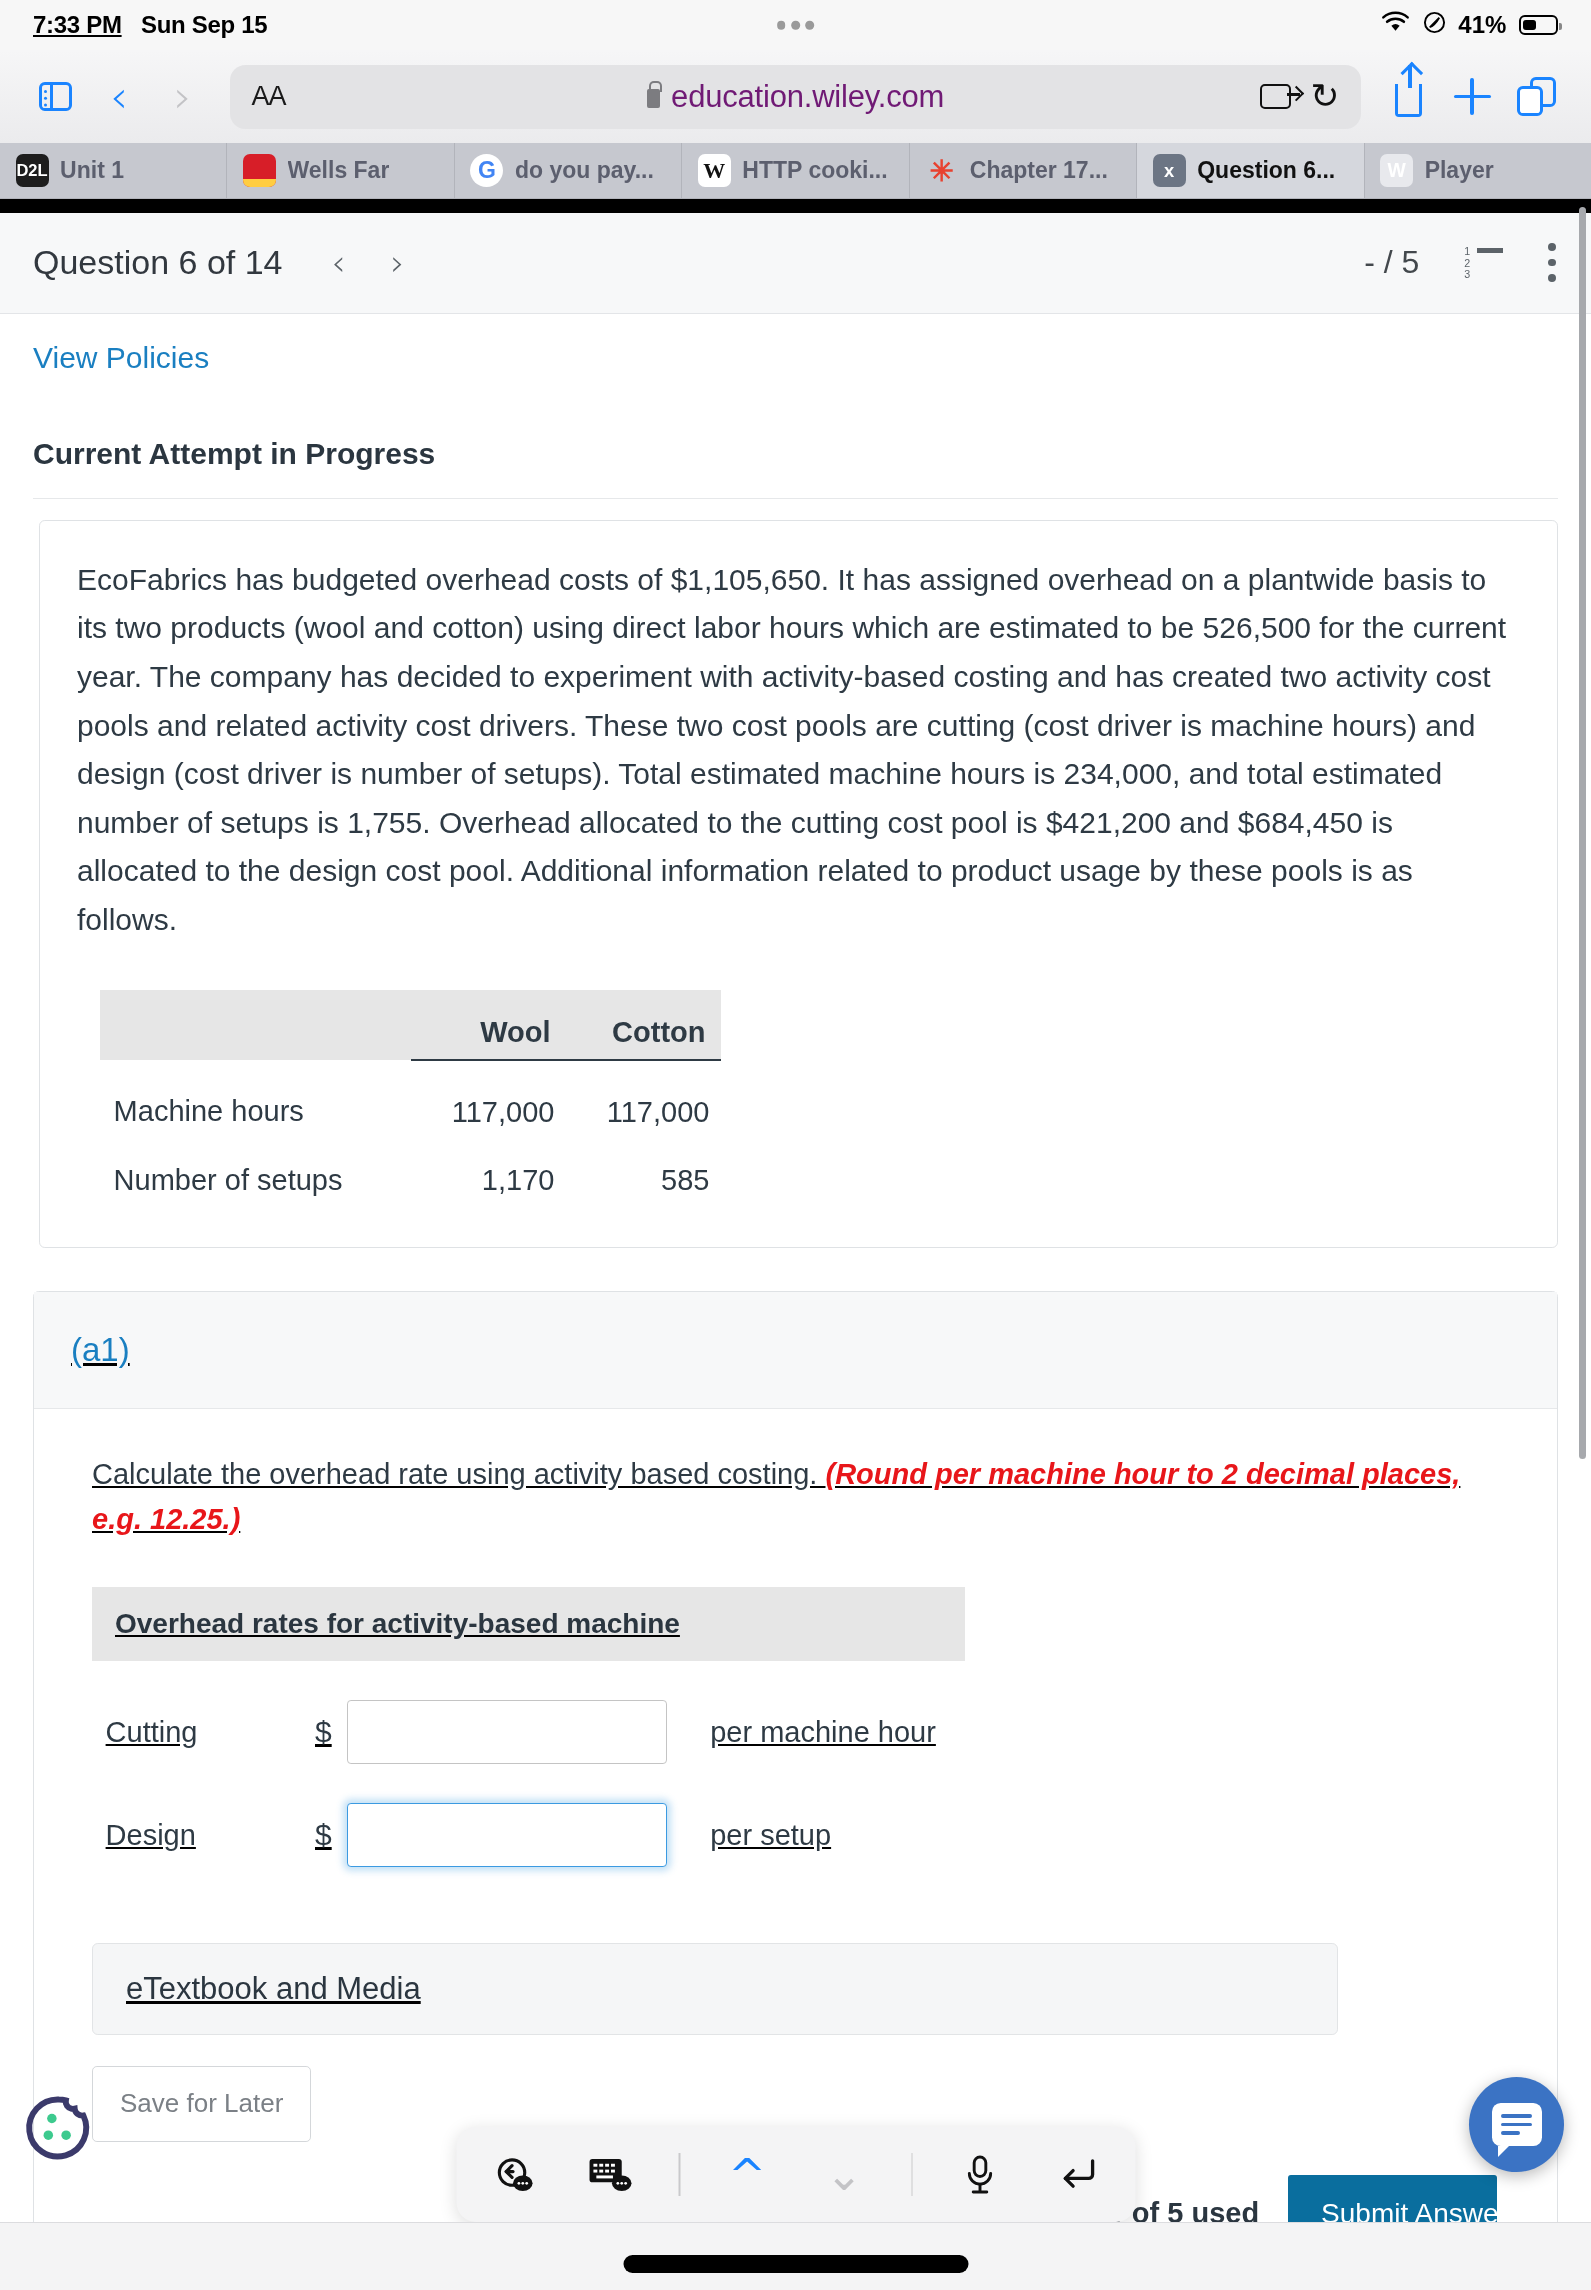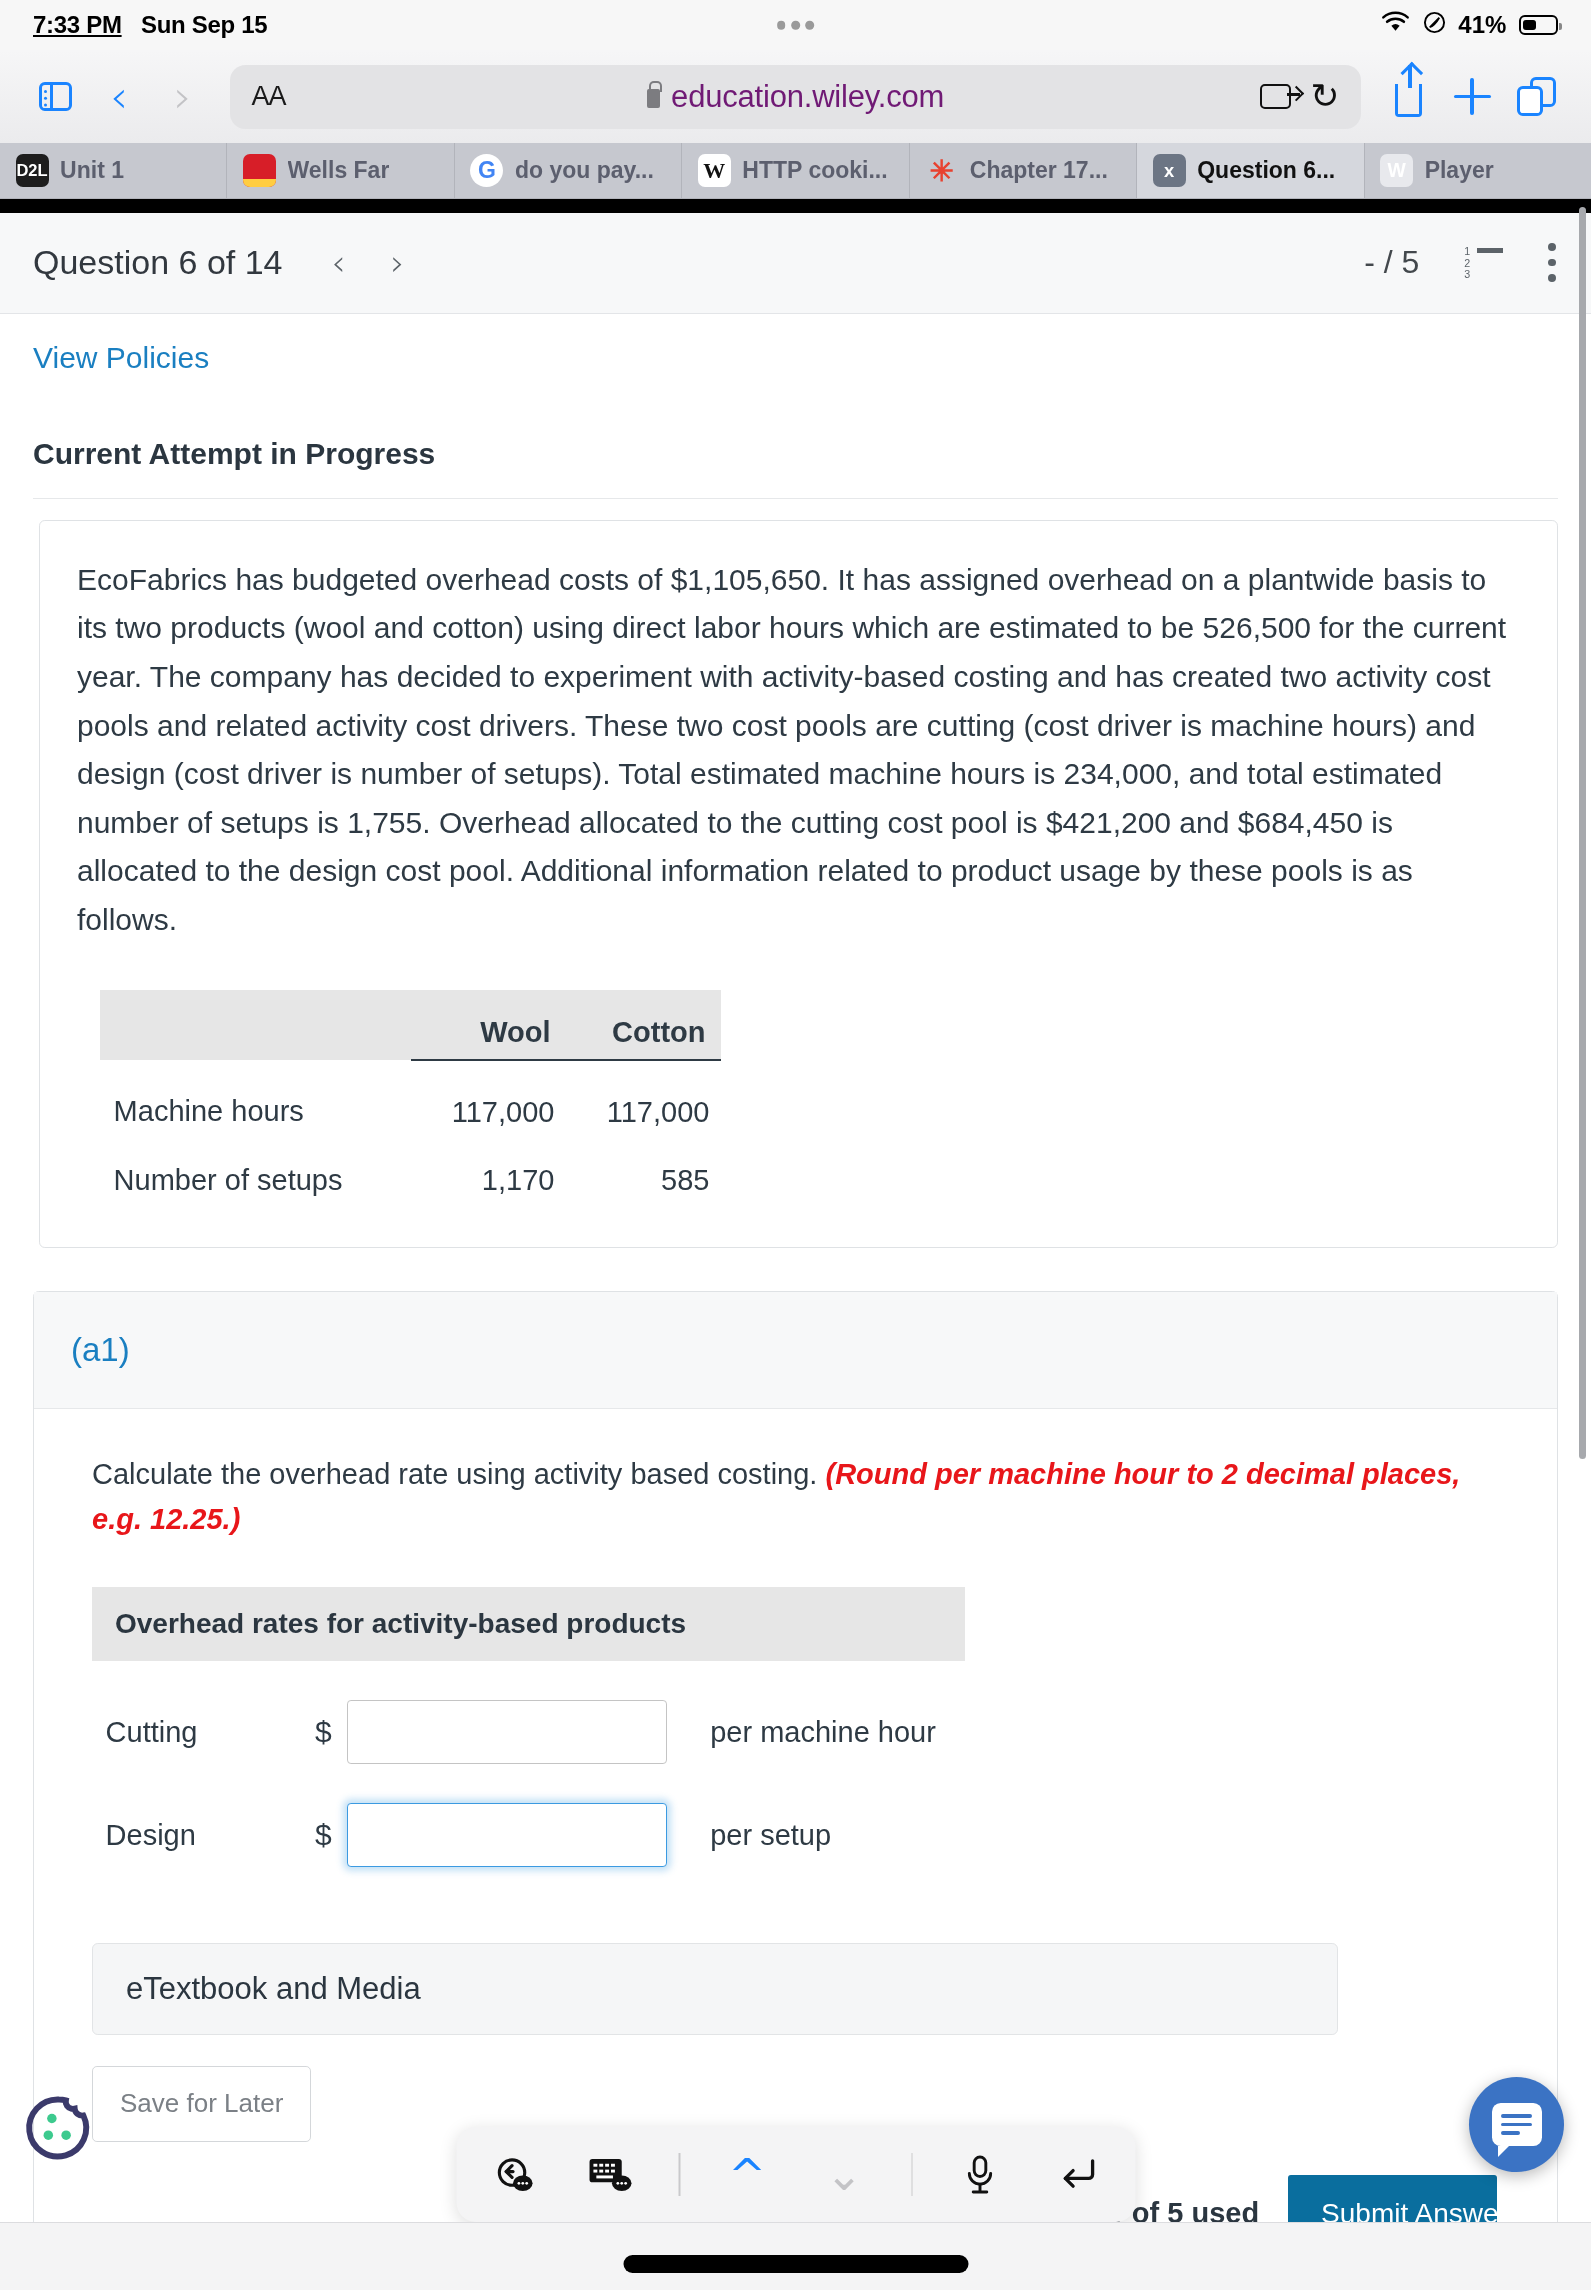--- a/index.html
+++ b/index.html
@@ -257,21 +257,21 @@
     text-align: right; width: 155px; height: 70px;
     border-bottom: 2.9px solid #2e3a44;
     padding: 0 15.5px 9.7px 15.5px; vertical-align: bottom;
   }
   .data-table tbody td { padding-top: 35px; }
   .data-table tbody td.rowlabel { padding-left: 13.6px; white-space: nowrap; }
   .data-table tbody td.val { text-align: right; padding-right: 11.6px; padding-left: 25px; }
 
   .a1-card {
     border: 1px solid #dfe2e5; border-radius: 5.8px;
-    margin-top: 43px; background: #fff;
+    margin-top: 43px; background: #fff; text-decoration: underline;
   }
   .a1-head {
     background: #f7f8f9; padding: 39px 37px;
     font-size: 33px; color: #1a7fc1;
     border-bottom: 1px solid #e6e8ea;
   }
   .a1-body { padding: 43px 58px 33px 58px; }
   .calc-text { font-size: 29px; line-height: 1.55; color: #2e3a44; }
   .calc-text b.red { color: #e8161a; font-style: italic; font-weight: 700; }
 
@@ -540,21 +540,21 @@
           </tr>
         </tbody>
       </table>
     </div>
 
     <div class="a1-card">
       <div class="a1-head">(a1)</div>
       <div class="a1-body">
         <div class="calc-text"><span>Calculate the overhead rate using activity based costing. </span><b class="red">(Round per machine hour to 2 decimal places, e.g. 12.25.)</b></div>
 
-        <div class="rates-head">Overhead rates for activity-based products</div>
+        <div class="rates-head">Overhead rates for activity-based machine</div>
 
         <div class="rate-row">
           <span class="rate-label">Cutting</span>
           <span class="dollar">$</span>
           <input class="rate-input" type="text" placeholder="" style="">
           <span class="rate-suffix">per machine hour</span>
         </div>
 
         <div class="rate-row">
           <span class="rate-label">Design</span>

